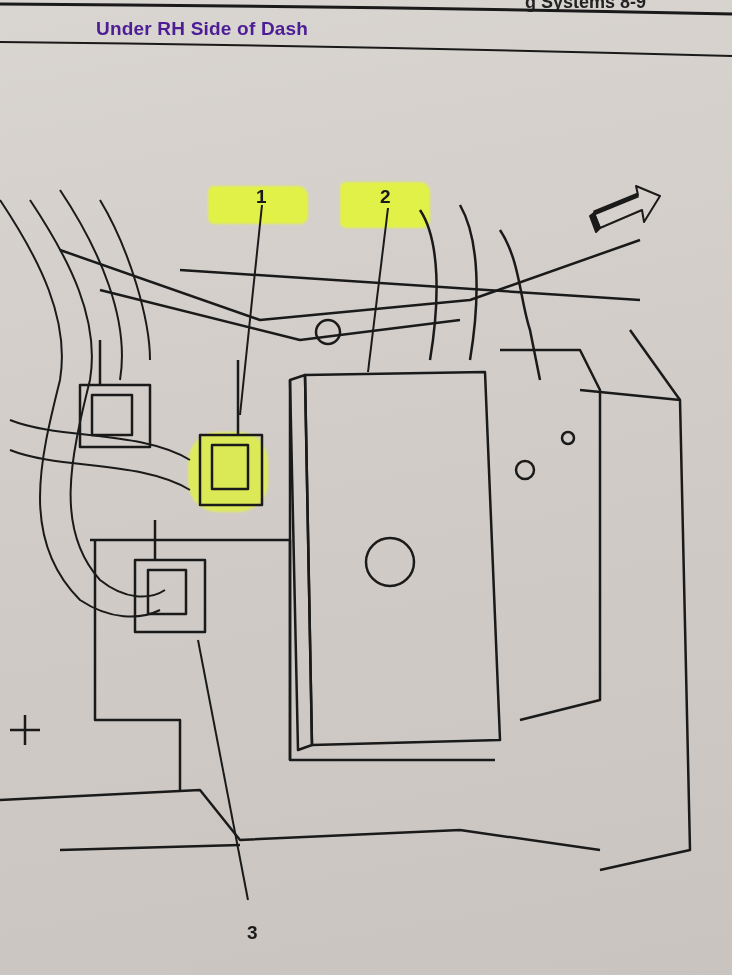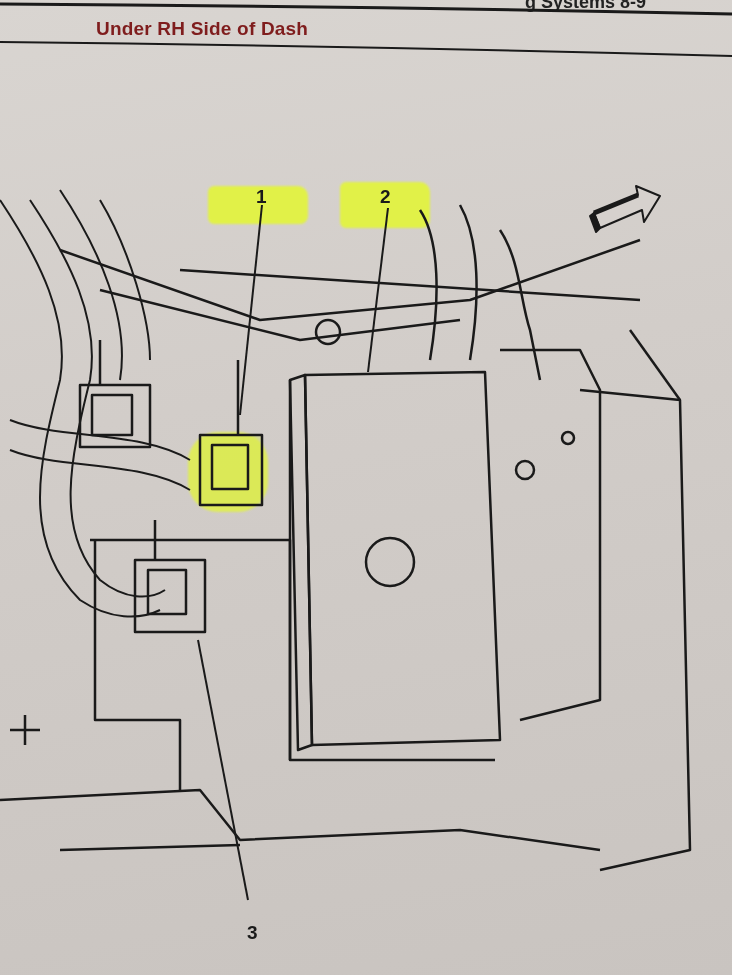--- a/index.html
+++ b/index.html
@@ -8,21 +8,21 @@
     background: #cfcac6;
     font-family: "Liberation Sans", sans-serif;
     position: relative;
   }
   .paper {
     position: absolute; inset: 0;
     background: linear-gradient(170deg, #d9d5d1 0%, #d2cdc9 40%, #c9c4c0 100%);
   }
   .header-title {
     position: absolute; left: 96px; top: 18px;
-    font-weight: bold; font-size: 19px; color: #7f1d1d;
+    font-weight: bold; font-size: 19px; color: #4c1d95;
     letter-spacing: 0.2px;
   }
   .section-title {
     position: absolute; left: 525px; top: -8px;
     font-weight: bold; font-size: 18px; color: #222;
   }
   .rule { position: absolute; }
   svg.diagram { position: absolute; left: 0; top: 0; }
   .callout {
     position: absolute; font-weight: bold; font-size: 19px; color: #1a1a1a;

